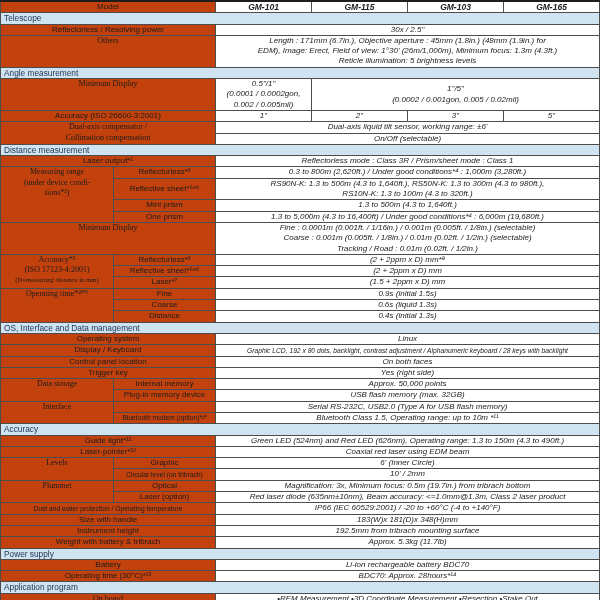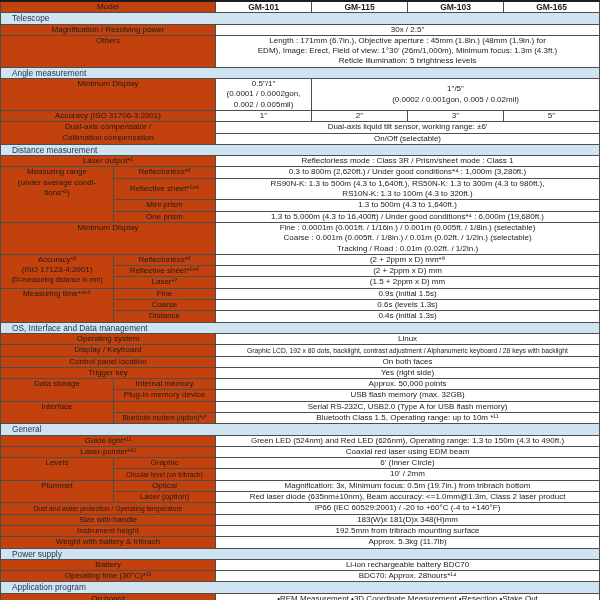--- a/index.html
+++ b/index.html
@@ -13,26 +13,26 @@
   }
   col.c-lab1{width:113px}
   col.c-lab2{width:102px}
   col.c-v{width:96px}
   tr{height:10.6px}
   td{
     border:1px solid #4d4d4d;font-size:8px;line-height:10.3px;
     padding:0 2px;overflow:hidden;vertical-align:middle;
   }
   td.lab{text-align:center;background:#c2410c;}
-  td.lab.top{vertical-align:top;}
-  td.val{text-align:center;white-space:pre-line;}
+  td.lab.top{vertical-align:top;font-family:Liberation Serif, serif;}
+  td.val{text-align:center;white-space:pre-line;font-style:italic;}
   td.model{font-weight:bold;text-align:center;font-size:8.5px;}
   tr.sec td{
     background:#cfe3f1;color:#1f3250;text-align:left;
-    font-size:8.3px;padding-left:11px;
+    font-size:8.3px;padding-left:3px;
   }
   .lbl-line{white-space:pre-line;display:block;}
   .small{font-size:6.7px;line-height:9.5px;}
   td.val.small{font-size:6.7px;}
 </style>
 </head>
 <body>
 
 <div>
   <table class="spec">
@@ -52,21 +52,21 @@
           <td class="val model">GM-101</td>
           <td class="val model">GM-115</td>
           <td class="val model">GM-103</td>
           <td class="val model">GM-165</td>
         </tr>
         <tr class="sec">
           <td colspan="6">Telescope</td>
         </tr>
         <tr>
           <td class="lab" colspan="2">
-            <span class="lbl-line">Magnification / Resolving power</span>
+            <span class="lbl-line">Reflectorless / Resolving power</span>
           </td>
           <td class="val" colspan="4">30x / 2.5"</td>
         </tr>
         <tr>
           <td class="lab top" colspan="2">
             <span class="lbl-line">Others</span>
           </td>
           <td class="val" colspan="4">Length : 171mm (6.7in.), Objective aperture : 45mm (1.8in.) (48mm (1.9in.) for
 EDM), Image: Erect, Field of view: 1°30' (26m/1,000m), Minimum focus: 1.3m (4.3ft.)
 Reticle illumination: 5 brightness levels</td>
@@ -79,21 +79,21 @@
             <span class="lbl-line">Minimum Display</span>
           </td>
           <td class="val" colspan="1">0.5"/1"
 (0.0001 / 0.0002gon,
 0.002 / 0.005mil)</td>
           <td class="val" colspan="3">1"/5"
 (0.0002 / 0.001gon, 0.005 / 0.02mil)</td>
         </tr>
         <tr>
           <td class="lab" colspan="2">
-            <span class="lbl-line">Accuracy (ISO 31706-3:2001)</span>
+            <span class="lbl-line">Accuracy (ISO 26600-3:2001)</span>
           </td>
           <td class="val">1"</td>
           <td class="val">2"</td>
           <td class="val">3"</td>
           <td class="val">5"</td>
         </tr>
         <tr>
           <td class="lab top" colspan="2" rowspan="2">
             <span class="lbl-line">Dual-axis compensator /
 Collimation compensation</span>
@@ -108,21 +108,21 @@
         </tr>
         <tr>
           <td class="lab" colspan="2">
             <span class="lbl-line">Laser output*¹</span>
           </td>
           <td class="val" colspan="4">Reflectorless mode : Class 3R / Prism/sheet mode : Class 1</td>
         </tr>
         <tr>
           <td class="lab top" colspan="1" rowspan="4">
             <span class="lbl-line">Measuring range
-(under average condi-
+(under device condi-
 tions*²)</span>
           </td>
           <td class="lab">Reflectorless*³</td>
           <td class="val" colspan="4">0.3 to 800m (2,620ft.) / Under good conditions*⁴ : 1,000m (3,280ft.)</td>
         </tr>
         <tr>
           <td class="lab">Reflective sheet*⁵*⁶</td>
           <td class="val" colspan="4">RS90N-K: 1.3 to 500m (4.3 to 1,640ft.), RS50N-K: 1.3 to 300m (4.3 to 980ft.),
 RS10N-K: 1.3 to 100m (4.3 to 320ft.)</td>
         </tr>
@@ -154,28 +154,28 @@
         <tr>
           <td class="lab">Reflective sheet*⁵*⁶</td>
           <td class="val" colspan="4">(2 + 2ppm x D) mm</td>
         </tr>
         <tr>
           <td class="lab">Laser*⁷</td>
           <td class="val" colspan="4">(1.5 + 2ppm x D) mm</td>
         </tr>
         <tr>
           <td class="lab top" colspan="1" rowspan="3">
-            <span class="lbl-line">Measuring time*⁴*⁹</span>
+            <span class="lbl-line">Operating time*⁴*⁹</span>
           </td>
           <td class="lab">Fine</td>
           <td class="val" colspan="4">0.9s (initial 1.5s)</td>
         </tr>
         <tr>
           <td class="lab">Coarse</td>
-          <td class="val" colspan="4">0.6s (levels 1.3s)</td>
+          <td class="val" colspan="4">0.6s (liquid 1.3s)</td>
         </tr>
         <tr>
           <td class="lab">Distance</td>
           <td class="val" colspan="4">0.4s (initial 1.3s)</td>
         </tr>
         <tr class="sec">
           <td colspan="6">OS, Interface and Data management</td>
         </tr>
         <tr>
           <td class="lab" colspan="2">
@@ -217,21 +217,21 @@
             <span class="lbl-line">Interface</span>
           </td>
           <td class="lab"></td>
           <td class="val" colspan="4">Serial RS-232C, USB2.0 (Type A for USB flash memory)</td>
         </tr>
         <tr>
           <td class="lab small">Bluetooth modem (option)*¹⁰</td>
           <td class="val" colspan="4">Bluetooth Class 1.5, Operating range: up to 10m *¹¹</td>
         </tr>
         <tr class="sec">
-          <td colspan="6">General</td>
+          <td colspan="6">Accuracy</td>
         </tr>
         <tr>
           <td class="lab" colspan="2">
             <span class="lbl-line">Guide light*¹²</span>
           </td>
           <td class="val" colspan="4">Green LED (524nm) and Red LED (626nm), Operating range: 1.3 to 150m (4.3 to 490ft.)</td>
         </tr>
         <tr>
           <td class="lab" colspan="2">
             <span class="lbl-line">Laser-pointer*¹²</span>

